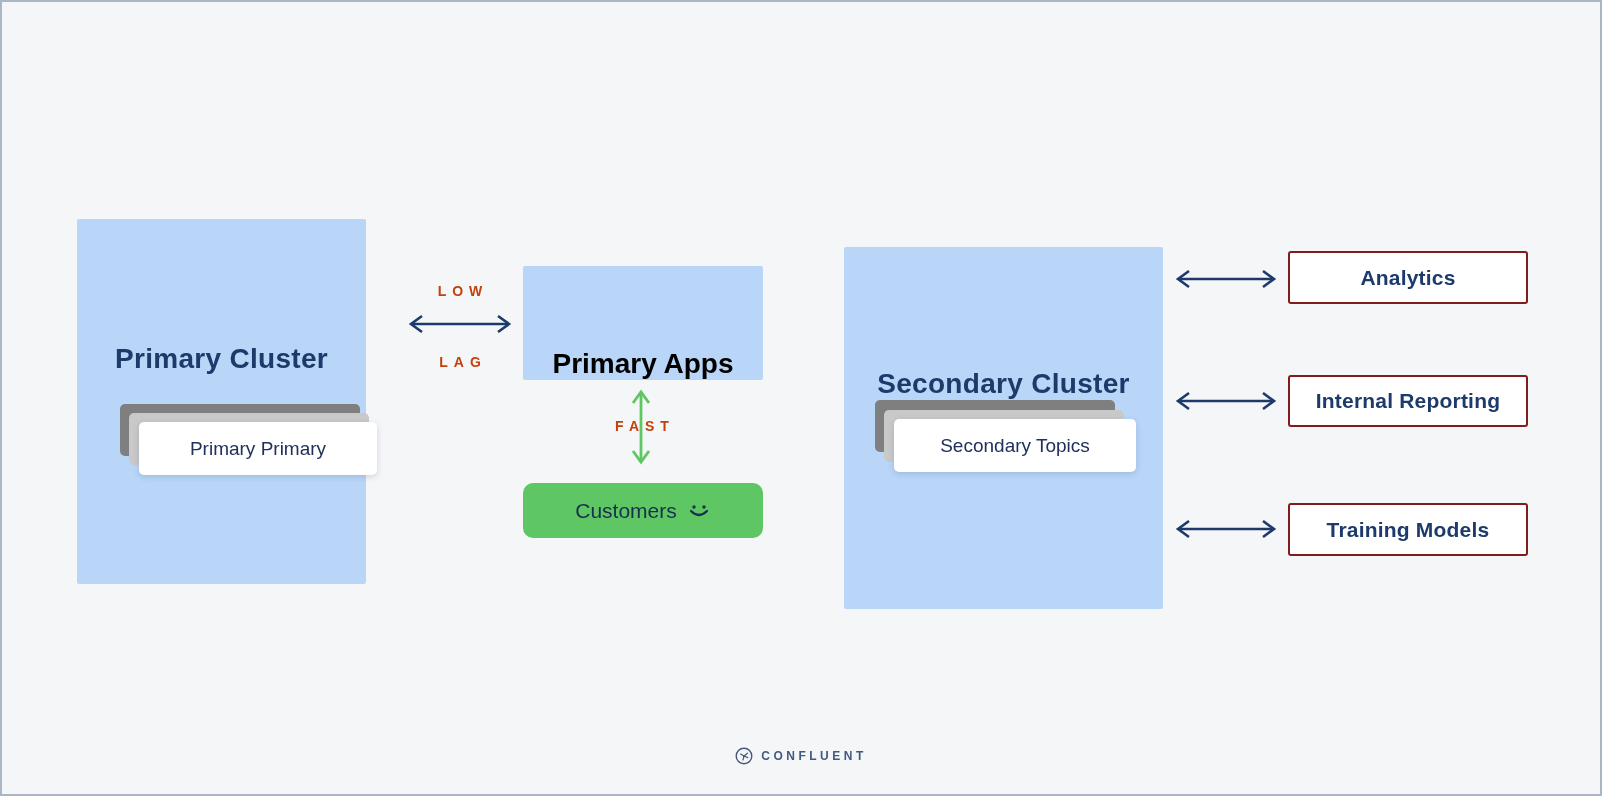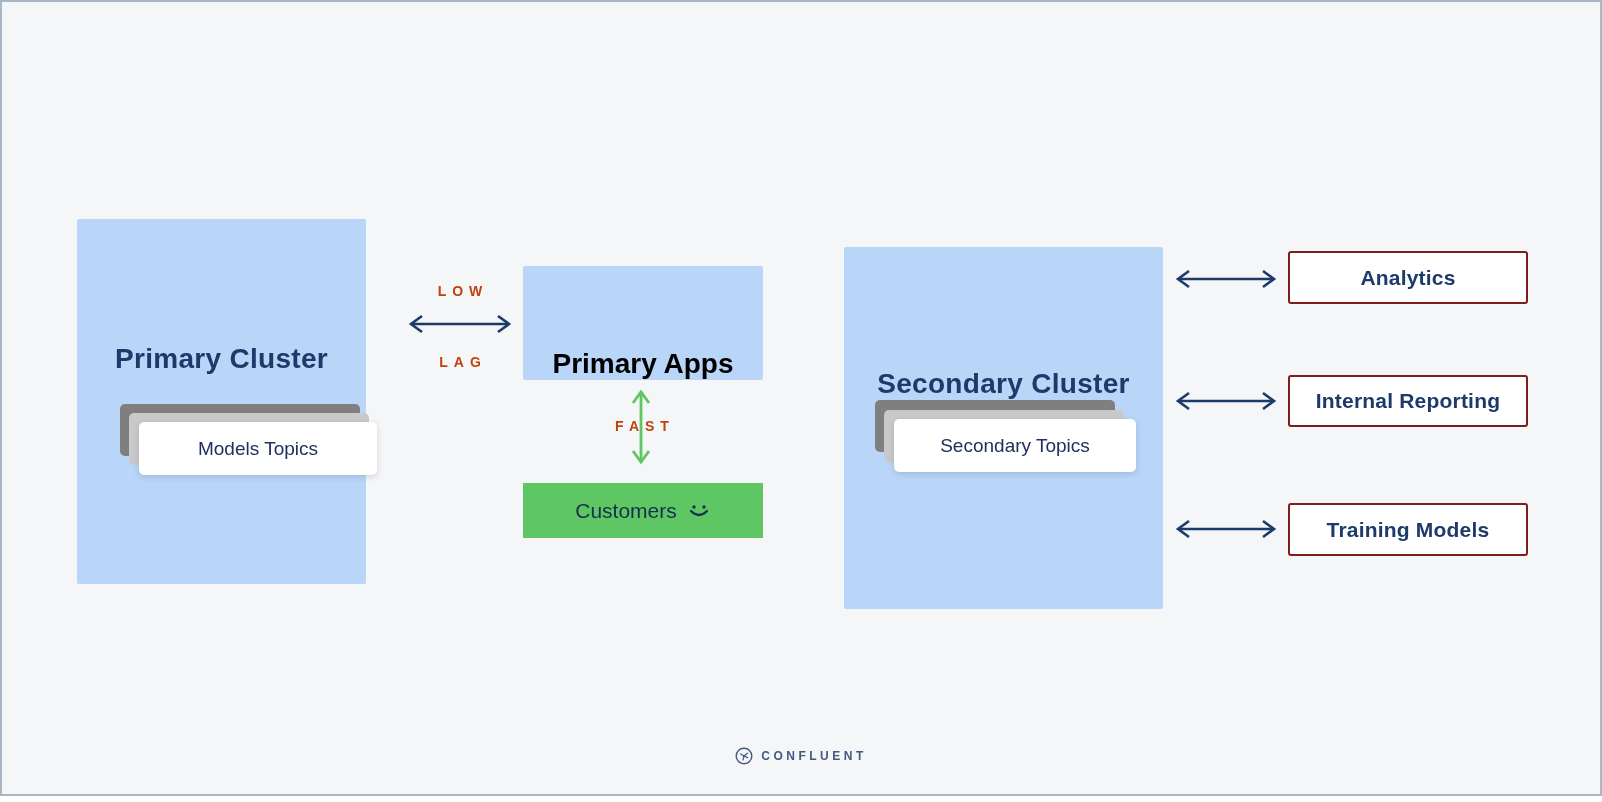--- a/index.html
+++ b/index.html
@@ -45,21 +45,21 @@
     color: #21305c; font-size: 19px; font-weight: 400;
   }
 
   
   .apps-box {
     display: flex; align-items: flex-end; justify-content: center;
     color: #000000; font-size: 28px; font-weight: 700;
   }
   .customers-box {
     background: #5ec763;
-    border-radius: 0;
+    border-radius: 10px;
     display: flex; align-items: center; justify-content: center;
     gap: 10px;
     color: #16304e; font-size: 21px; font-weight: 500;
   }
 
   
   .gray-label {
     position: absolute;
     color: #c2410c;
     font-size: 14px;
@@ -104,21 +104,21 @@
 <div class="canvas">
 
   <div class="abs blue-box" style="left:75px; top:217px; width:289px; height:365px;">
     <div class="box-title cluster-title" style="top:124px;">Primary Cluster</div>
   </div>
 
   <div>
     <div class="card card-back" style="left:118px; top:402px; width:240px; height:52px;"></div>
     <div class="card card-middle" style="left:127px; top:411px; width:240px; height:52px;"></div>
     <div class="card card-front" style="left:137px; top:420px; width:238px; height:53px;">
-      <span>Models Topics</span>
+      <span>Primary Primary</span>
     </div>
   </div>
 
   <div class="gray-label" style="left:408px; top:281px; width:100px;">LOW</div>
   <svg class="abs" style="left:404px; top:310px;" width="108" height="24" viewBox="0 0 108 24">
     <g stroke="#1c3a6a" stroke-width="2.6" fill="none">
       <line x1="6" y1="12" x2="102" y2="12"></line>
       <polyline points="16,4 5,12 16,20"></polyline>
       <polyline points="92,4 103,12 92,20"></polyline>
     </g>

